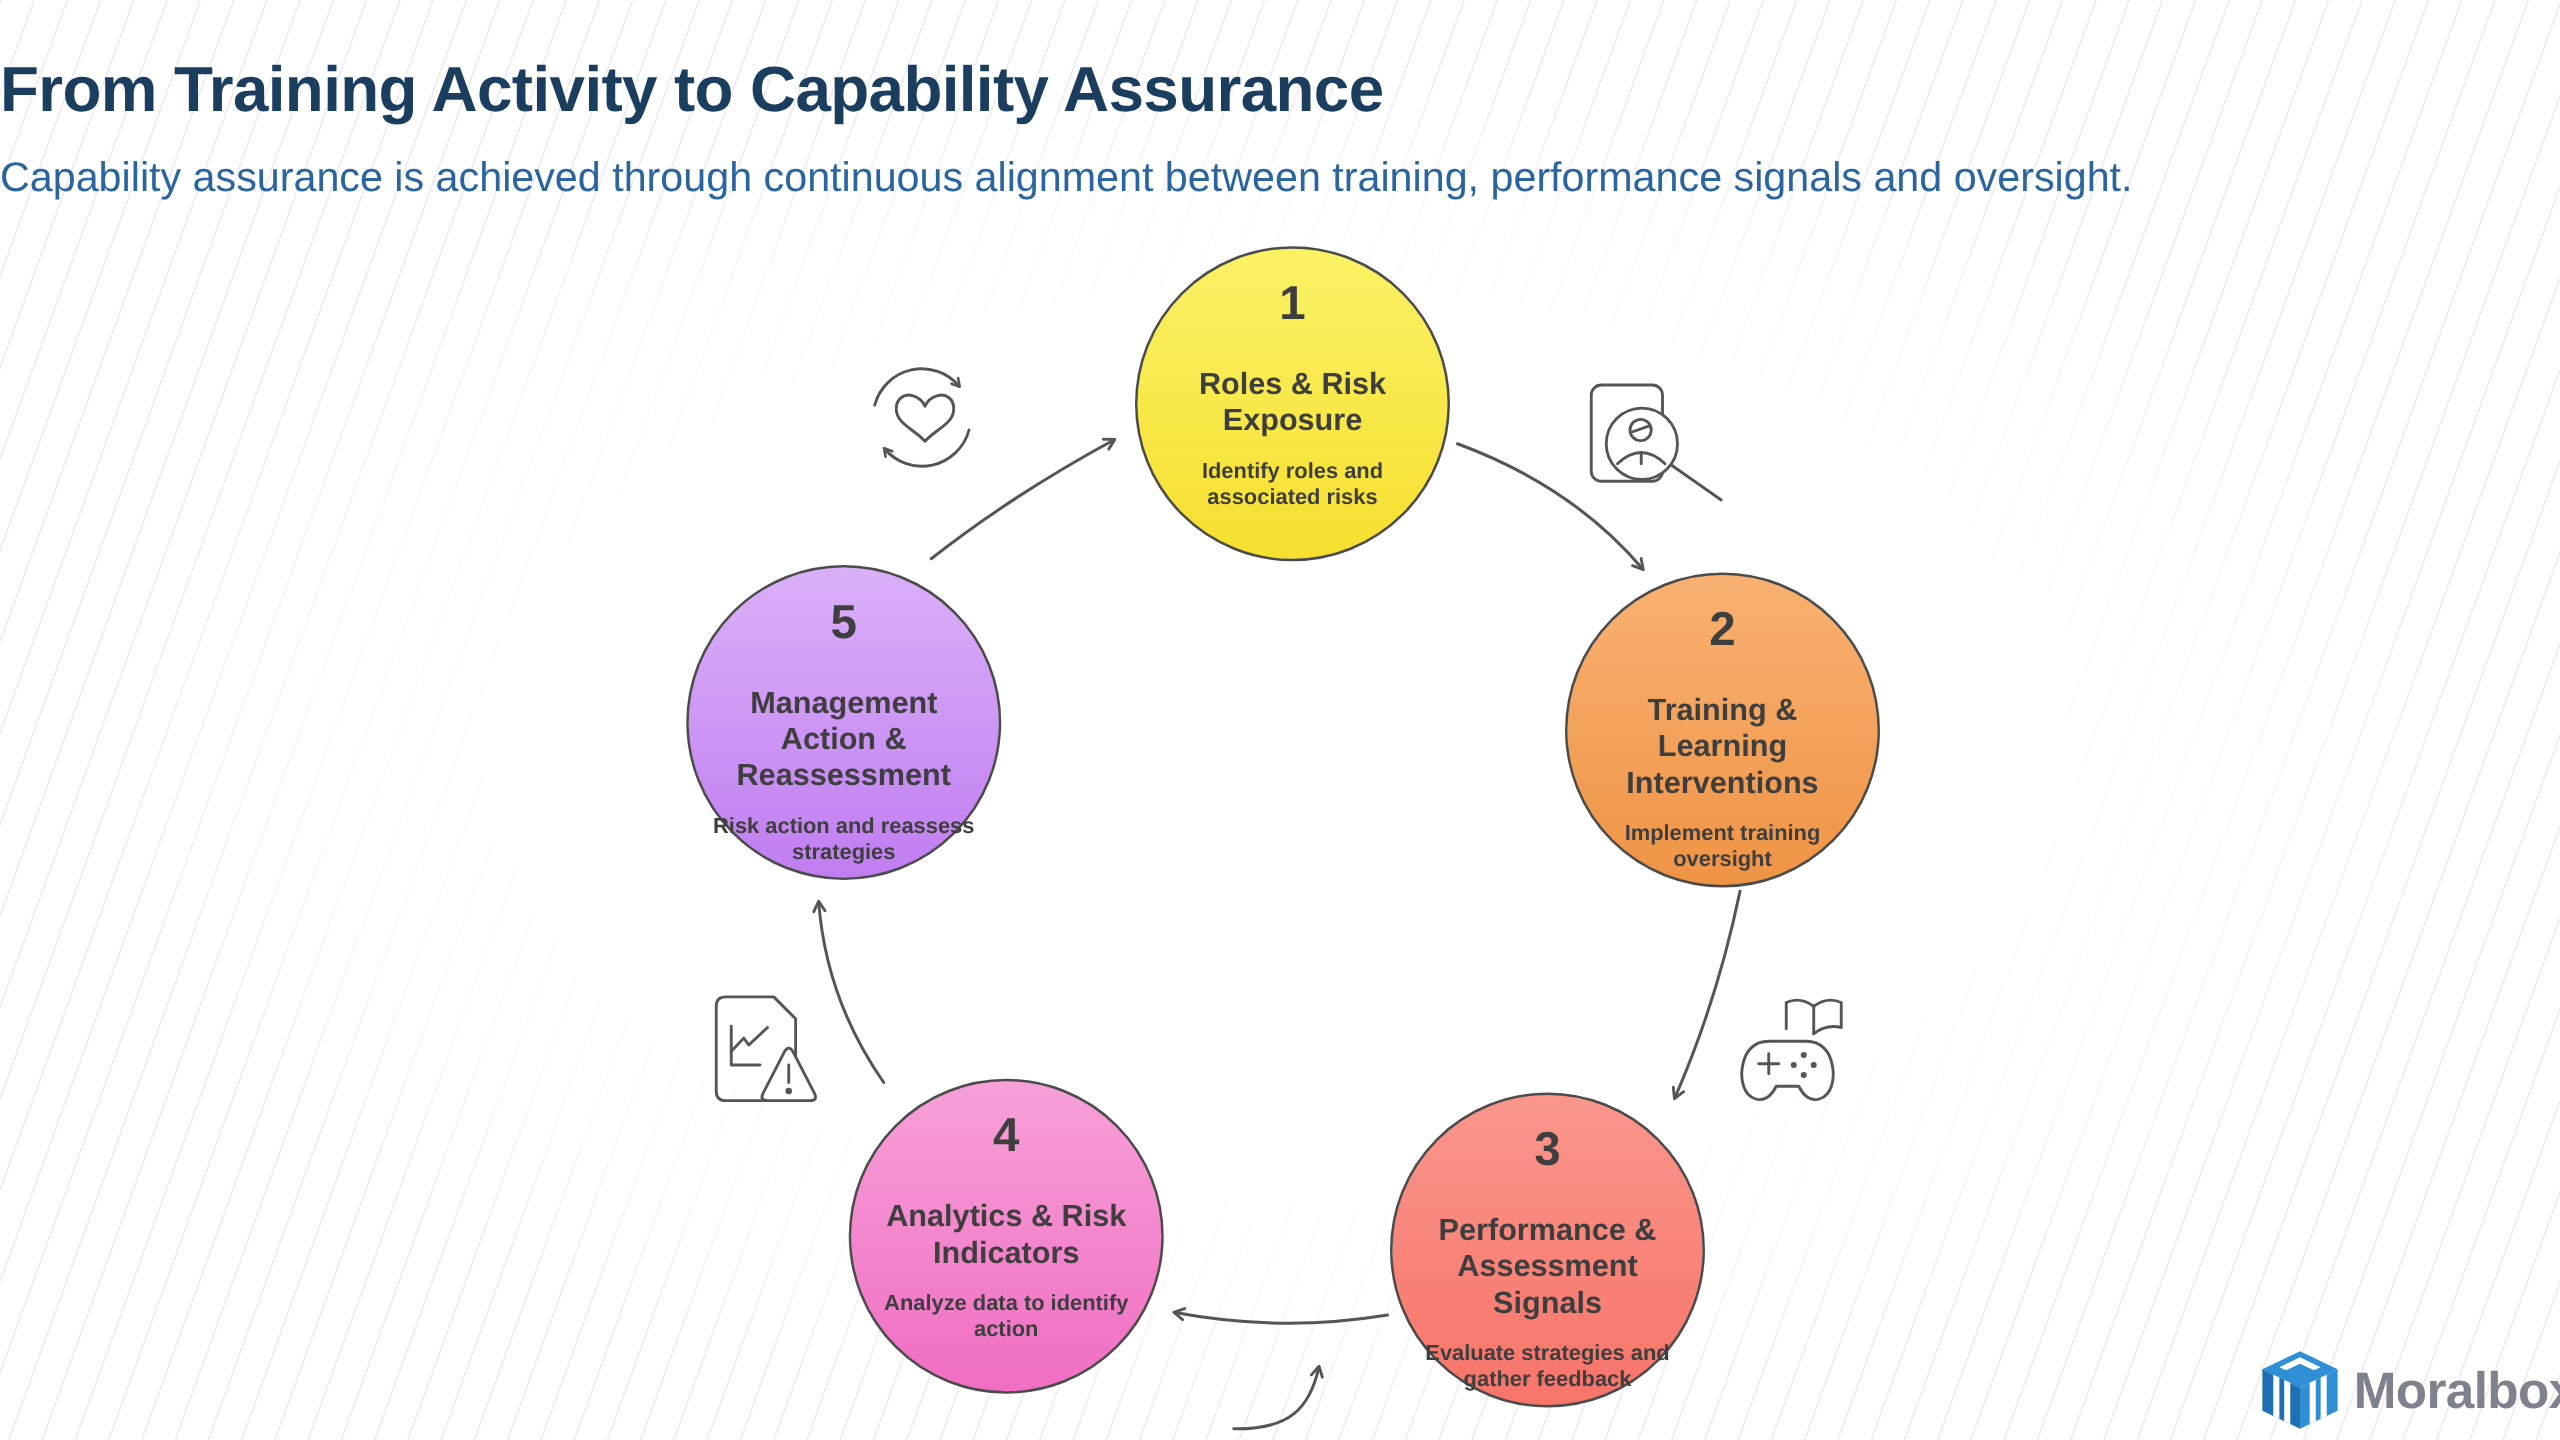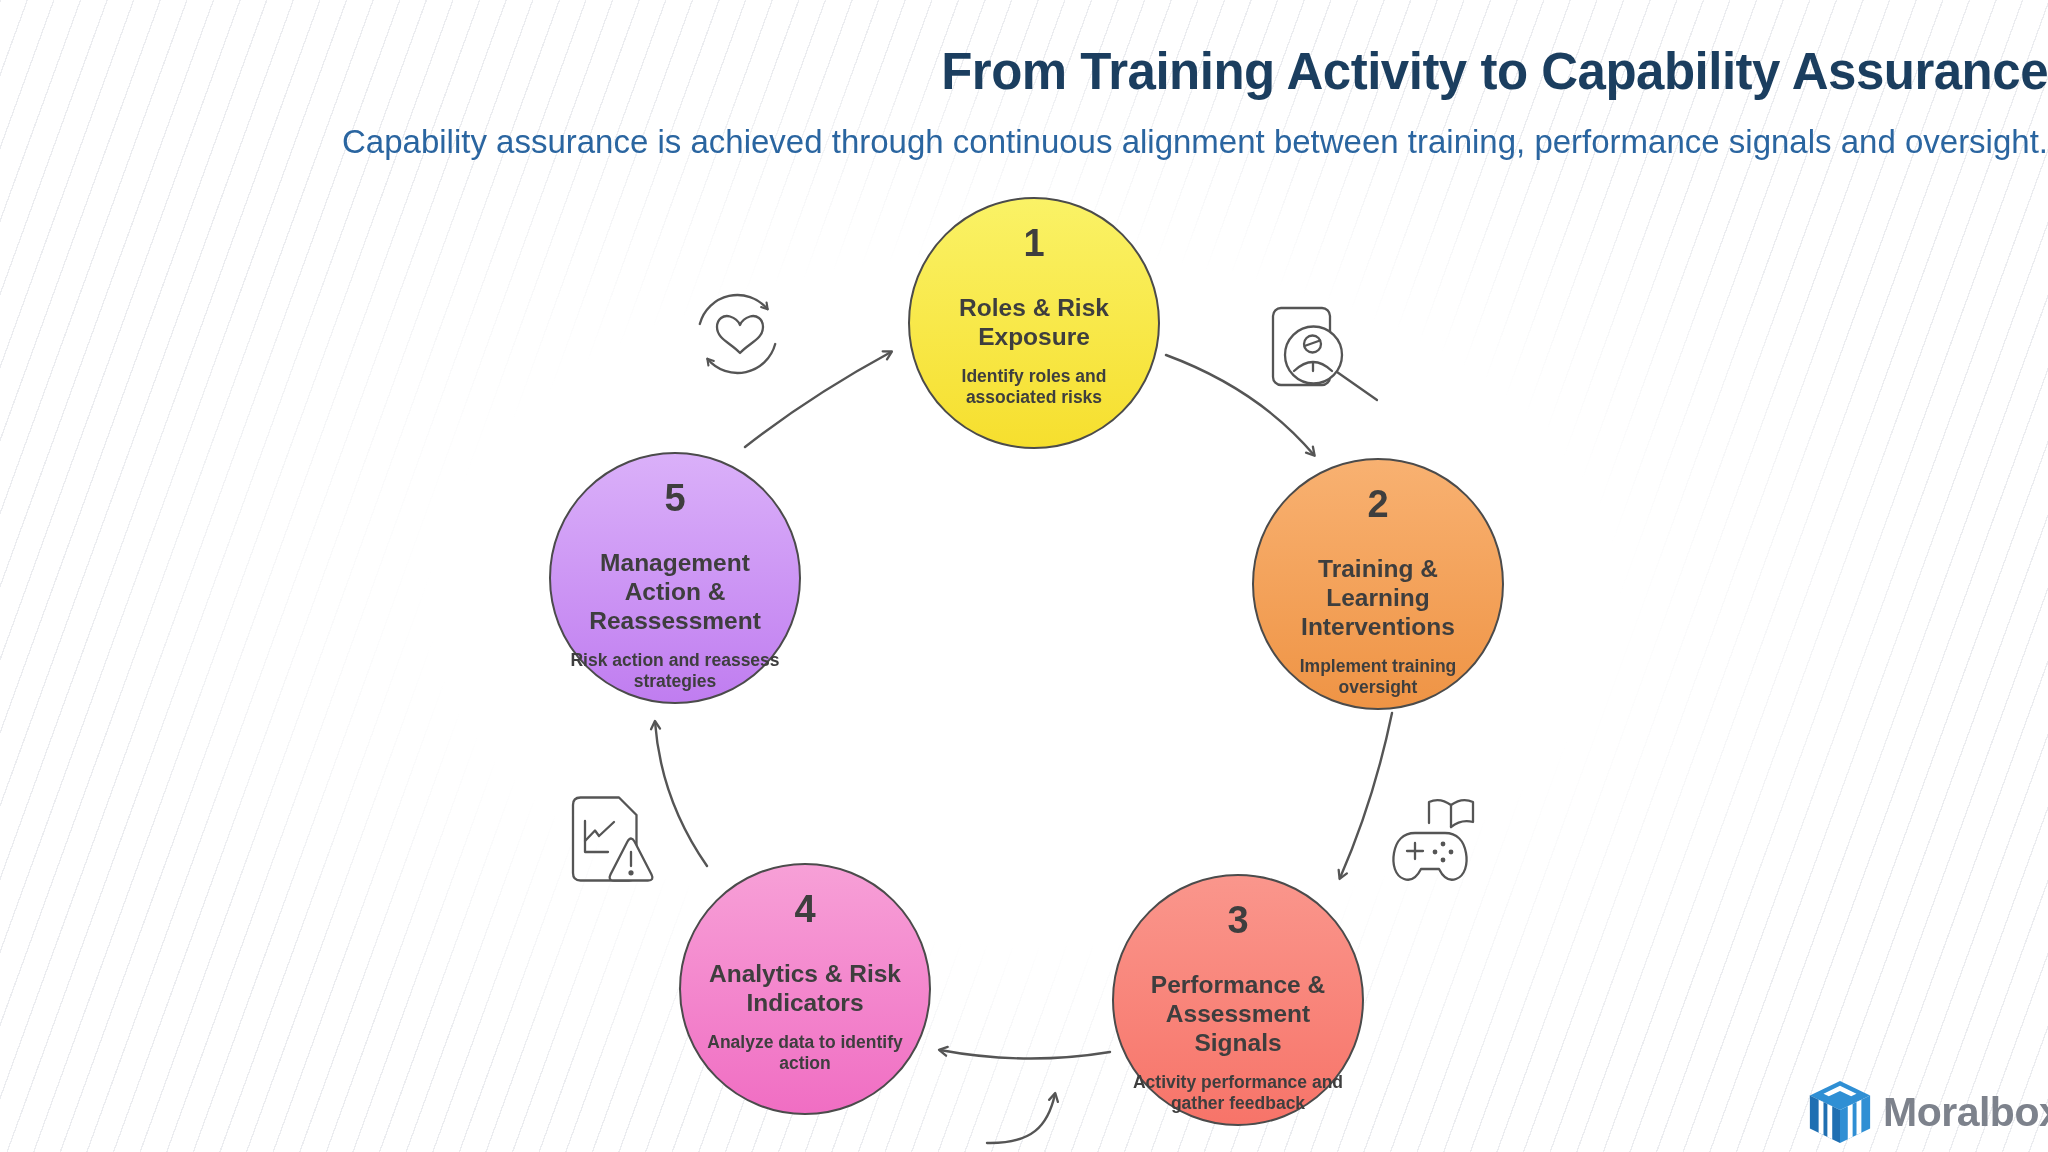--- a/index.html
+++ b/index.html
@@ -10,21 +10,21 @@
   .bg{
     position:absolute;inset:0;
     background-image:repeating-linear-gradient(110deg,
       rgba(105,115,140,0.13) 0px, rgba(105,115,140,0.13) 1.3px,
       transparent 1.3px, transparent 25px);
   }
   .bg::after{
     content:"";position:absolute;inset:0;
     background:radial-gradient(ellipse 58% 60% at 50% 52%, #fff 50%, rgba(255,255,255,0) 80%);
   }
-  header{position:absolute;left:0;top:42px;width:100%;text-align:right;z-index:3;}
+  header{position:absolute;left:0;top:42px;width:100%;text-align:left;z-index:3;}
   h1{margin:0;font-size:51px;font-weight:bold;letter-spacing:-0.5px;color:var(--titleColor,#1B3E5F);}
   .subtitle{margin:22px 0 0 0;font-size:33px;font-weight:normal;color:var(--subtitleColor,#2A65A0);}
   .layer{position:absolute;left:0;top:0;z-index:2;pointer-events:none;}
   .layer .ln{fill:none;stroke:var(--arrowColor,#555);stroke-width:2.3px;stroke-linecap:round;stroke-linejoin:round;}
   .layer .arrow{fill:none;stroke:var(--arrowColor,#555);stroke-width:2.4px;stroke-linecap:round;}
   .layer .wfill{fill:#fff;stroke:var(--arrowColor,#555);stroke-width:2.3px;stroke-linejoin:round;}
   .layer .dot{fill:var(--arrowColor,#555);stroke:none;}
   .step{
     position:absolute;width:252px;height:252px;border-radius:50%;
     border:2.5px solid var(--circleBorder,#4B4B4B);box-sizing:border-box;
@@ -113,21 +113,21 @@
 
   <div class="step step-2" style="left: 1252px; top: 458px; --ctop: #F8B171; --cbot: #EF9445;">
     <div class="num">2</div>
     <div class="stitle">Training &amp; Learning Interventions</div>
     <div class="sdesc">Implement training oversight</div>
   </div>
 
   <div class="step step-3" style="left: 1112px; top: 874px; --ctop: #FA968C; --cbot: #F77469;">
     <div class="num">3</div>
     <div class="stitle">Performance &amp; Assessment Signals</div>
-    <div class="sdesc">Activity performance and gather feedback</div>
+    <div class="sdesc">Evaluate strategies and gather feedback</div>
   </div>
 
   <div class="step step-4" style="left: 679px; top: 863px; --ctop: #F7A0D7; --cbot: #F06EC3;">
     <div class="num">4</div>
     <div class="stitle">Analytics &amp; Risk Indicators</div>
     <div class="sdesc">Analyze data to identify action</div>
   </div>
 
   <div class="step step-5" style="left: 549px; top: 452px; --ctop: #DAB0F9; --cbot: #C07DF0;">
     <div class="num">5</div>

